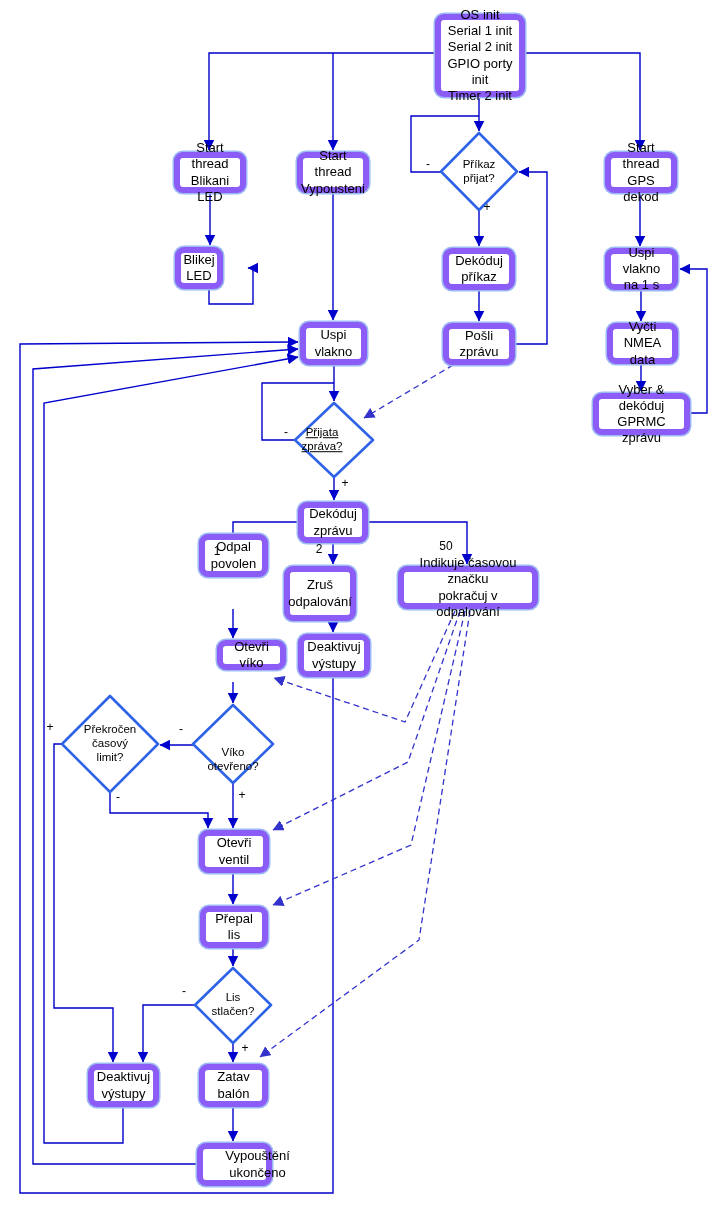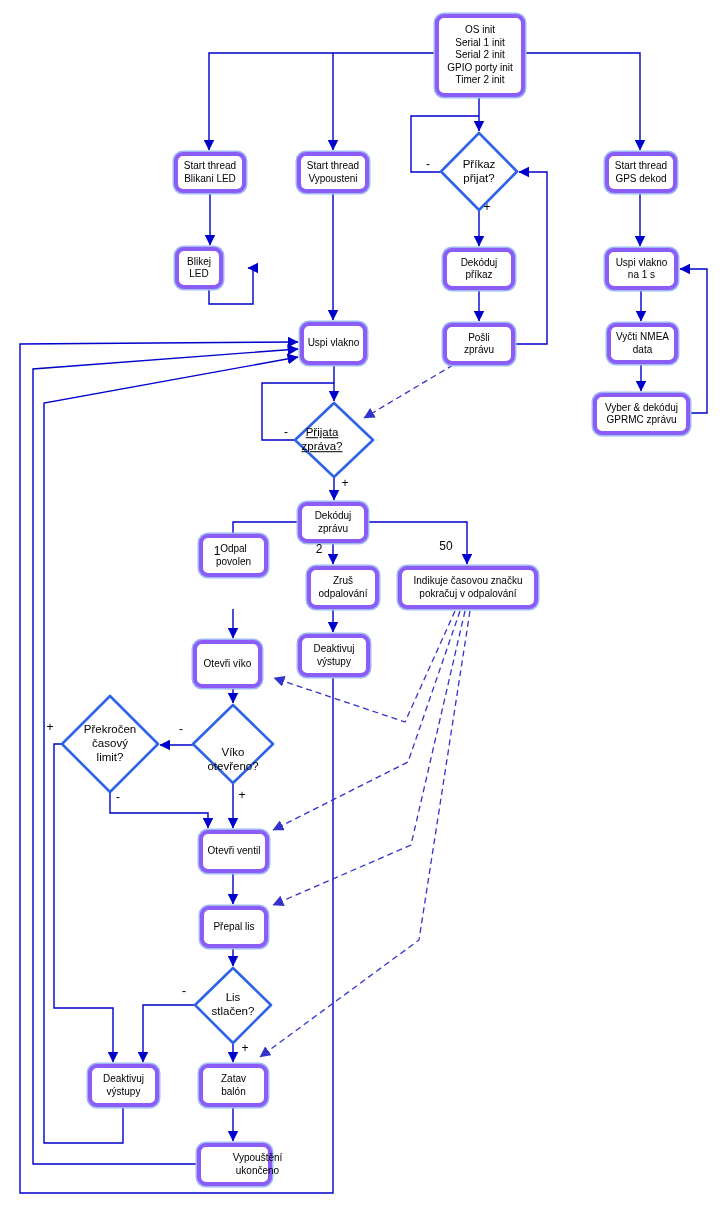--- a/index.html
+++ b/index.html
@@ -3,24 +3,24 @@
 <meta charset="utf-8">
 <style>
   html,body{margin:0;padding:0;background:#ffffff;}
   .canvas{
     position:relative;width:722px;height:1210px;background:#ffffff;
     font-family:"Liberation Sans", sans-serif;color:#000;overflow:hidden;
   }
   .edges{position:absolute;left:0;top:0;width:722px;height:1210px;}
   .node{
     position:absolute;box-sizing:border-box;background:#ffffff;
-    border:4px solid #8b5cf6;border-radius:9px;
+    border:6px solid #8b5cf6;border-radius:9px;
     box-shadow:0 0 0 1.5px #9db9f3;
     display:flex;align-items:center;justify-content:center;
-    text-align:center;font-size:10px;line-height:1.25;
+    text-align:center;font-size:13px;line-height:1.25;
     white-space:pre-line;padding:2px;
   }
   .dtext{
     position:absolute;transform:translate(-50%,-50%);
     text-align:center;font-size:11.5px;line-height:1.2;white-space:pre-line;
   }
   .elabel{
     position:absolute;transform:translate(-50%,-50%);
     font-size:12px;line-height:1;background:transparent;
   }
@@ -116,25 +116,25 @@
   <div class="node" style="left:605px;top:248px;width:73px;height:42px;">Uspi vlakno
 na 1 s</div>
   <div class="node" style="left:607px;top:323px;width:71px;height:41px;">Vyčti NMEA
 data</div>
   <div class="node" style="left:593px;top:393px;width:97px;height:42px;">Vyber &amp; dekóduj
 GPRMC zprávu</div>
   <div class="node" style="left:298px;top:502px;width:70px;height:41px;">Dekóduj
 zprávu</div>
   <div class="node" style="left:199px;top:534px;width:69px;height:43px;">Odpal
 povolen</div>
-  <div class="node" style="left:307px;top:566px;width:72px;height:43px;">Zruš
+  <div class="node" style="left:284px;top:566px;width:72px;height:55px;">Zruš
 odpalování</div>
   <div class="node" style="left:398px;top:566px;width:140px;height:43px;">Indikuje časovou značku
 pokračuj v odpalování</div>
-  <div class="node" style="left:193px;top:640px;width:69px;height:48px;">Otevři víko</div>
+  <div class="node" style="left:217px;top:640px;width:69px;height:30px;">Otevři víko</div>
   <div class="node" style="left:298px;top:634px;width:72px;height:43px;">Deaktivuj
 výstupy</div>
   <div class="node" style="left:199px;top:830px;width:70px;height:43px;">Otevři ventil</div>
   <div class="node" style="left:200px;top:906px;width:68px;height:42px;">Přepal lis</div>
   <div class="node" style="left:88px;top:1064px;width:71px;height:43px;">Deaktivuj
 výstupy</div>
   <div class="node" style="left:199px;top:1064px;width:69px;height:43px;">Zatav
 balón</div>
   <div class="node" style="left:197px;top:1143px;width:75px;height:43px;padding-left:48px;">Vypouštění
 ukončeno</div>

